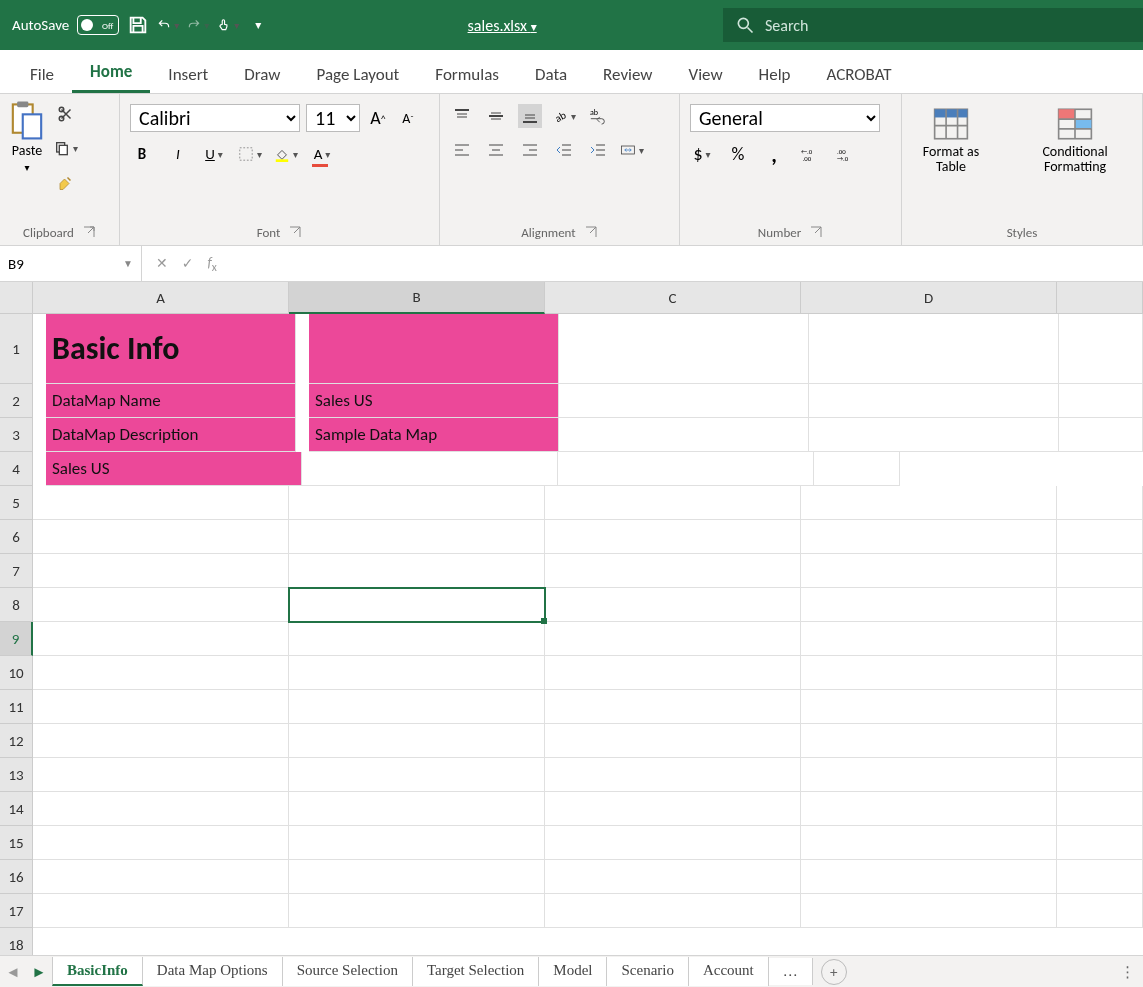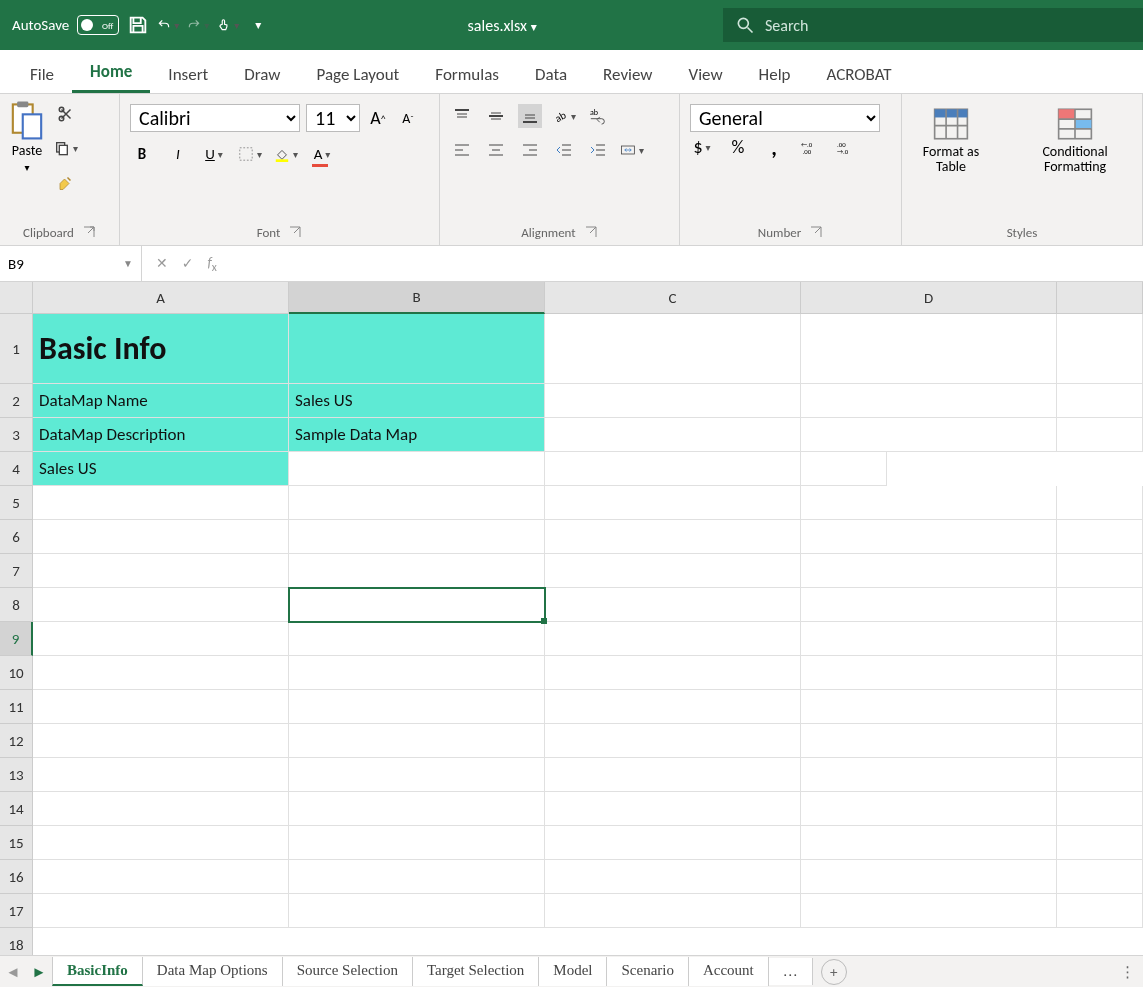--- a/index.html
+++ b/index.html
@@ -5,21 +5,21 @@
 * { box-sizing: border-box; margin: 0; padding: 0; font-family: "Segoe UI", Calibri, sans-serif; }
 body { width: 1143px; height: 987px; overflow: hidden; background: #fff; font-size: 14px; }
 
 
 .titlebar { background: #217346; height: 50px; display: flex; align-items: center; color: #fff; }
 .qat { display: flex; align-items: center; gap: 8px; padding: 0 12px; }
 .autosave { display: flex; align-items: center; gap: 8px; font-size: 15px; }
 .toggle { width: 42px; height: 20px; border: 1px solid #fff; border-radius: 4px; display: flex; align-items: center; justify-content: flex-end; padding: 0 5px; font-size: 9px; position: relative; }
 .toggle::before { content:""; position:absolute; left:3px; width:12px; height:12px; background:#fff; border-radius:50%; }
 .qat-icon { width: 22px; height: 22px; display:flex; align-items:center; justify-content:center; fill:#fff; stroke:#fff; }
-.filename { flex: 1; text-align: center; font-size: 16px; }
+.filename { flex: 1; text-align: center; font-size: 16px; text-decoration: underline; }
 .searchbox { width: 420px; height: 34px; background: #185c37; display:flex; align-items:center; padding:0 12px; gap:10px; color:#d0e5db; font-size:16px; }
 
 
 .ribbon-tabs { display:flex; align-items:flex-end; height:44px; padding-left:12px; gap:0; border-bottom:1px solid #d4d4d4; background:#fff;}
 .ribbon-tab { padding: 8px 18px 8px; font-size:17px; color:#444; cursor:pointer; }
 .ribbon-tab.active { color:#217346; font-weight:600; border-bottom:3px solid #217346; }
 
 
 .ribbon { display:flex; height:152px; background:#f3f2f1; border-bottom:1px solid #d4d4d4;}
 .group { border-right:1px solid #d4d4d4; display:flex; flex-direction:column; justify-content:space-between; padding:4px 6px 2px; }
@@ -47,21 +47,21 @@
 .ch { background:#e6e6e6; border-right:1px solid #ccc; border-bottom:1px solid #ccc; display:flex; align-items:center; justify-content:center; font-size:15px; color:#333;}
 .ch.selcol { background:#d3d3d3; border-bottom:2px solid #217346;}
 .row-headers { position:absolute; left:0; top:32px; width:33px;}
 .rh { height:34px; background:#e6e6e6; border-right:1px solid #ccc; border-bottom:1px solid #ccc; display:flex; align-items:center; justify-content:center; font-size:15px; color:#333;}
 .rh.r1 { height:70px;}
 .rh.selrow { background:#d3d3d3; color:#217346; border-right:2px solid #217346;}
 .cells { position:absolute; left:33px; top:32px; right:0; bottom:0;}
 .crow { display:flex; height:34px;}
 .crow.r1 { height:70px;}
 .cell { border-right:1px solid #e0e0e0; border-bottom:1px solid #e0e0e0; padding:0 6px; display:flex; align-items:center; font-size:17px; color:#111;}
-.hl { background:#5eead4;}
+.hl { background:#ec4899;margin-left:13px;}
 .hdr { font-size:32px; font-weight:700;}
 .cursor { outline:2px solid #217346; outline-offset:-1px; position:relative;}
 .cursor::after { content:""; position:absolute; right:-3px; bottom:-3px; width:6px; height:6px; background:#217346;}
 
 
 .sheettabs { height:32px; display:flex; align-items:center; border-top:1px solid #d4d4d4; background:#f3f2f1; font-size:15px;}
 .nav-arrow { width:26px; text-align:center; color:#999;}
 .nav-arrow.active{color:#217346;}
 .stab { padding:5px 14px; border-right:1px solid #ccc; background:#fff; color:#444; white-space:nowrap;font-family:Liberation Serif, serif;}
 .stab.first{border-left:1px solid #ccc;}
@@ -300,21 +300,21 @@
     <div class="group-label">
         <span>Alignment</span>
         <svg class="dlg-launch" viewBox="0 0 14 14">
           <path d="M2 2h10v10" fill="none" stroke="#888"></path>
           <path d="M12 2L6 8" stroke="#888"></path>
         </svg>
       </div>
   </div>
 
   <div class="group" style="width:222px">
-    <div class="group-body" style="flex-direction:column;gap:3px;padding:6px 4px;">
+    <div class="group-body" style="flex-direction:column;gap:10px;padding:6px 4px;">
       <div class="row">
           <select class="sel" style="width:190px"><option>General</option></select>
         </div>
       <div class="row" style="gap:12px">
         <span class="mini drop" style="font-size:18px">$</span>
         <span class="mini" style="font-size:18px">%</span>
         <span class="mini" style="font-size:22px;font-weight:bold">,</span>
         <span class="mini">
             <svg viewBox="0 0 24 18">
               <text x="0" y="9" font-size="9">←.0</text>

